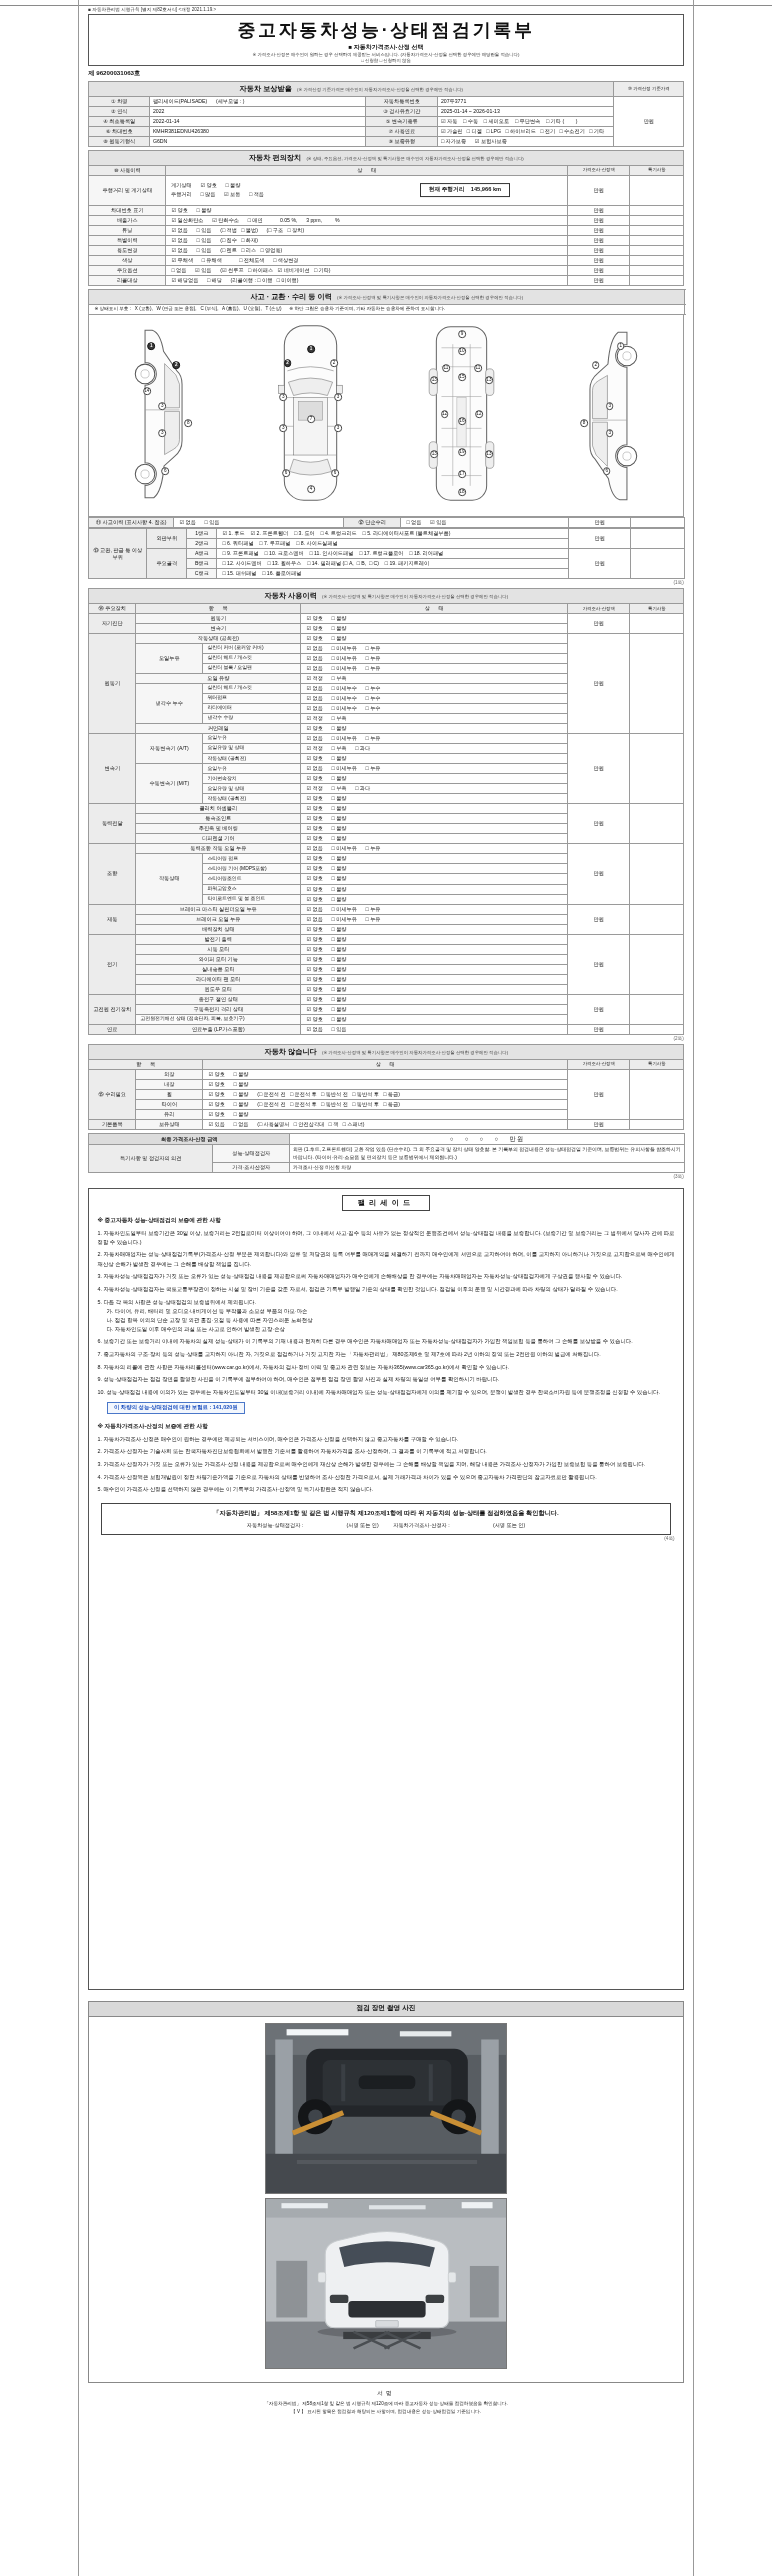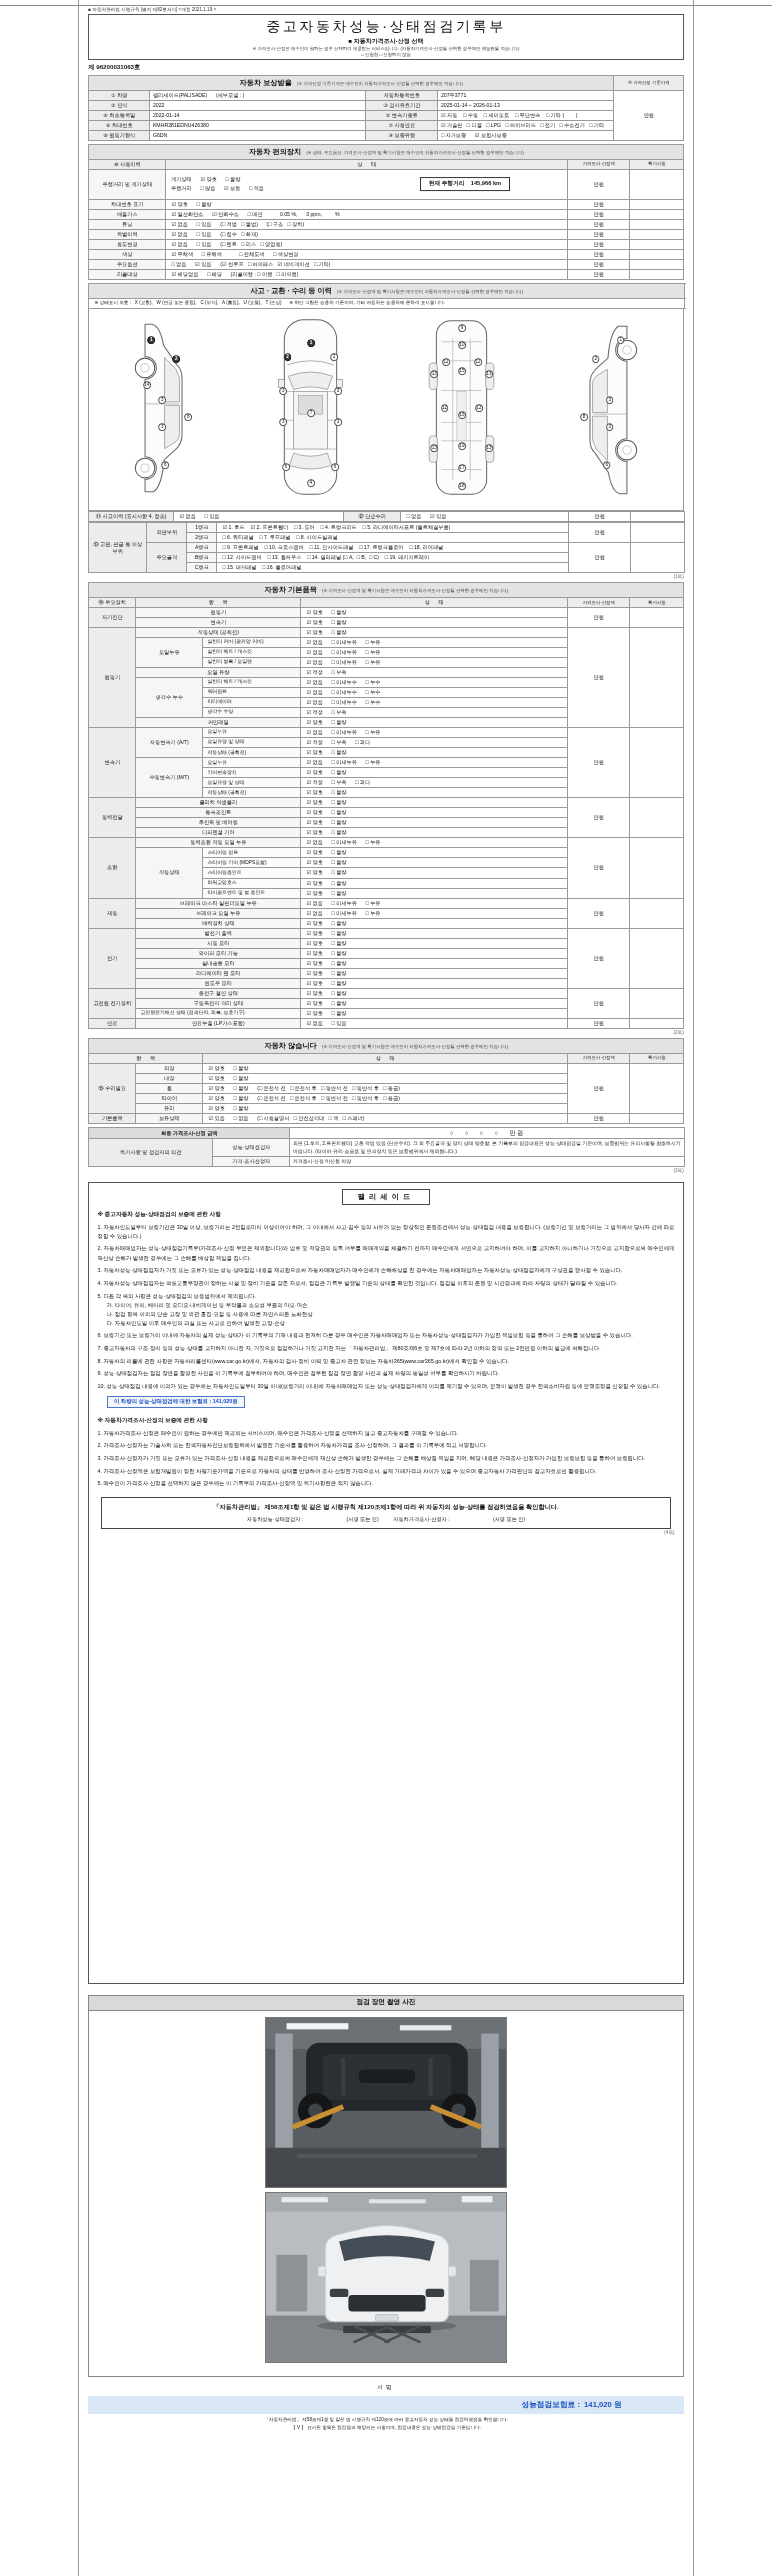--- a/index.html
+++ b/index.html
@@ -2,21 +2,21 @@
 <html style="font-size:8.2px"><head>
 <meta charset="utf-8">
 <style>
 *{margin:0;padding:0;box-sizing:border-box;}
 html,body{width:773px;height:2576px;background:#fff;overflow:hidden;}
 body{font-family:"Liberation Sans","DejaVu Sans",sans-serif;color:#111;position:relative;font-size:5.2px;}
 body::before{content:"";position:absolute;top:5.2px;left:0;width:773px;border-top:0.5px solid #8a8a8a;}
 .page{position:absolute;left:78px;top:0;width:616px;height:2576px;border-left:0.5px solid #999;border-right:0.5px solid #999;padding:7.2px 9.3px 0 9.3px;}
 .form-ref{font-size:4.6px;color:#333;margin-bottom:2.1px;}
 .title-box{border:0.8px solid #555;text-align:center;padding:2.6px 0 2.1px;}
-.main-title{font-size:14px;font-weight:normal;letter-spacing:2.6px;}
+.main-title{font-size:18px;font-weight:bold;letter-spacing:2.6px;}
 .select-line{font-size:6px;font-weight:bold;margin-top:1px;}
 .select-note{font-size:4.4px;color:#333;margin-top:0.5px;}
 .doc-no{font-size:6.2px;font-weight:bold;margin:2.6px 0 2.1px;}
 table{border-collapse:collapse;width:100%;table-layout:fixed;margin-top:3.1px;}
 table.joined{margin-top:0;}
 td{border:0.5px solid #9a9a9a;font-size:5.2px;padding:1px 2.6px;vertical-align:middle;text-align:left;white-space:pre-wrap;word-break:break-all;line-height:1.35;}
 td.h{background:#ececec;text-align:center;}
 td.hs{font-size:4.4px;}
 td.lh{background:#f6f6f6;text-align:center;}
 td.lh2{background:#fbfbfb;font-size:4.9px;padding-left:4.1px;}
@@ -376,21 +376,21 @@
     <colgroup>
         <col style="width:47px">
         <col style="width:67px">
         <col style="width:98px">
         <col style="width:267px">
         <col style="width:62px">
         <col style="width:54px">
       </colgroup>
     <tbody>
         <tr>
-          <td colspan="6" class="sec"><span class="t1">자동차 기본품목</span><span class="t2">(※ 가격조사·산정액 및 특기사항은 매수인이 자동차가격조사·산정을 선택한 경우에만 적습니다)</span></td>
+          <td colspan="6" class="sec"><span class="t1">자동차 사용이력</span><span class="t2">(※ 가격조사·산정액 및 특기사항은 매수인이 자동차가격조사·산정을 선택한 경우에만 적습니다)</span></td>
         </tr>
         <tr>
           <td class="h">⑭ 주요장치</td>
           <td colspan="2" class="h">항      목</td>
           <td class="h">상      태</td>
           <td class="h hs">가격조사·산정액</td>
           <td class="h hs">특기사항</td>
         </tr>
         <tr>
           <td rowspan="2" class="h">자기진단</td>
@@ -753,22 +753,18 @@
           <rect x="213" y="236" width="44" height="13" rx="2" fill="#d8dbde" stroke="#9aa0a4"></rect>
           <rect x="101" y="142" width="15" height="20" rx="4" fill="#e4e7e9" stroke="#c0c4c7"></rect>
           <rect x="354" y="142" width="15" height="20" rx="4" fill="#e4e7e9" stroke="#c0c4c7"></rect>
         </svg>
       </div>
     </div>
   </div>
 
   <div class="sign-label">서명</div>
 
-  <div class="premium-bar">
-    <span>성능점검보험료 :</span>
-    <span>141,020 원</span>
-  </div>
 
   <div class="foot">「자동차관리법」 제58조제1항 및 같은 법 시행규칙 제120조에 따라 중고자동차 성능·상태를 점검하였음을 확인합니다.</div>
   <div class="foot">【 V 】 표시된 항목은 점검결과 해당되는 사항이며, 점검내용은 성능·상태점검일 기준입니다.</div>
 
 </div>
 
 
 </body></html>

